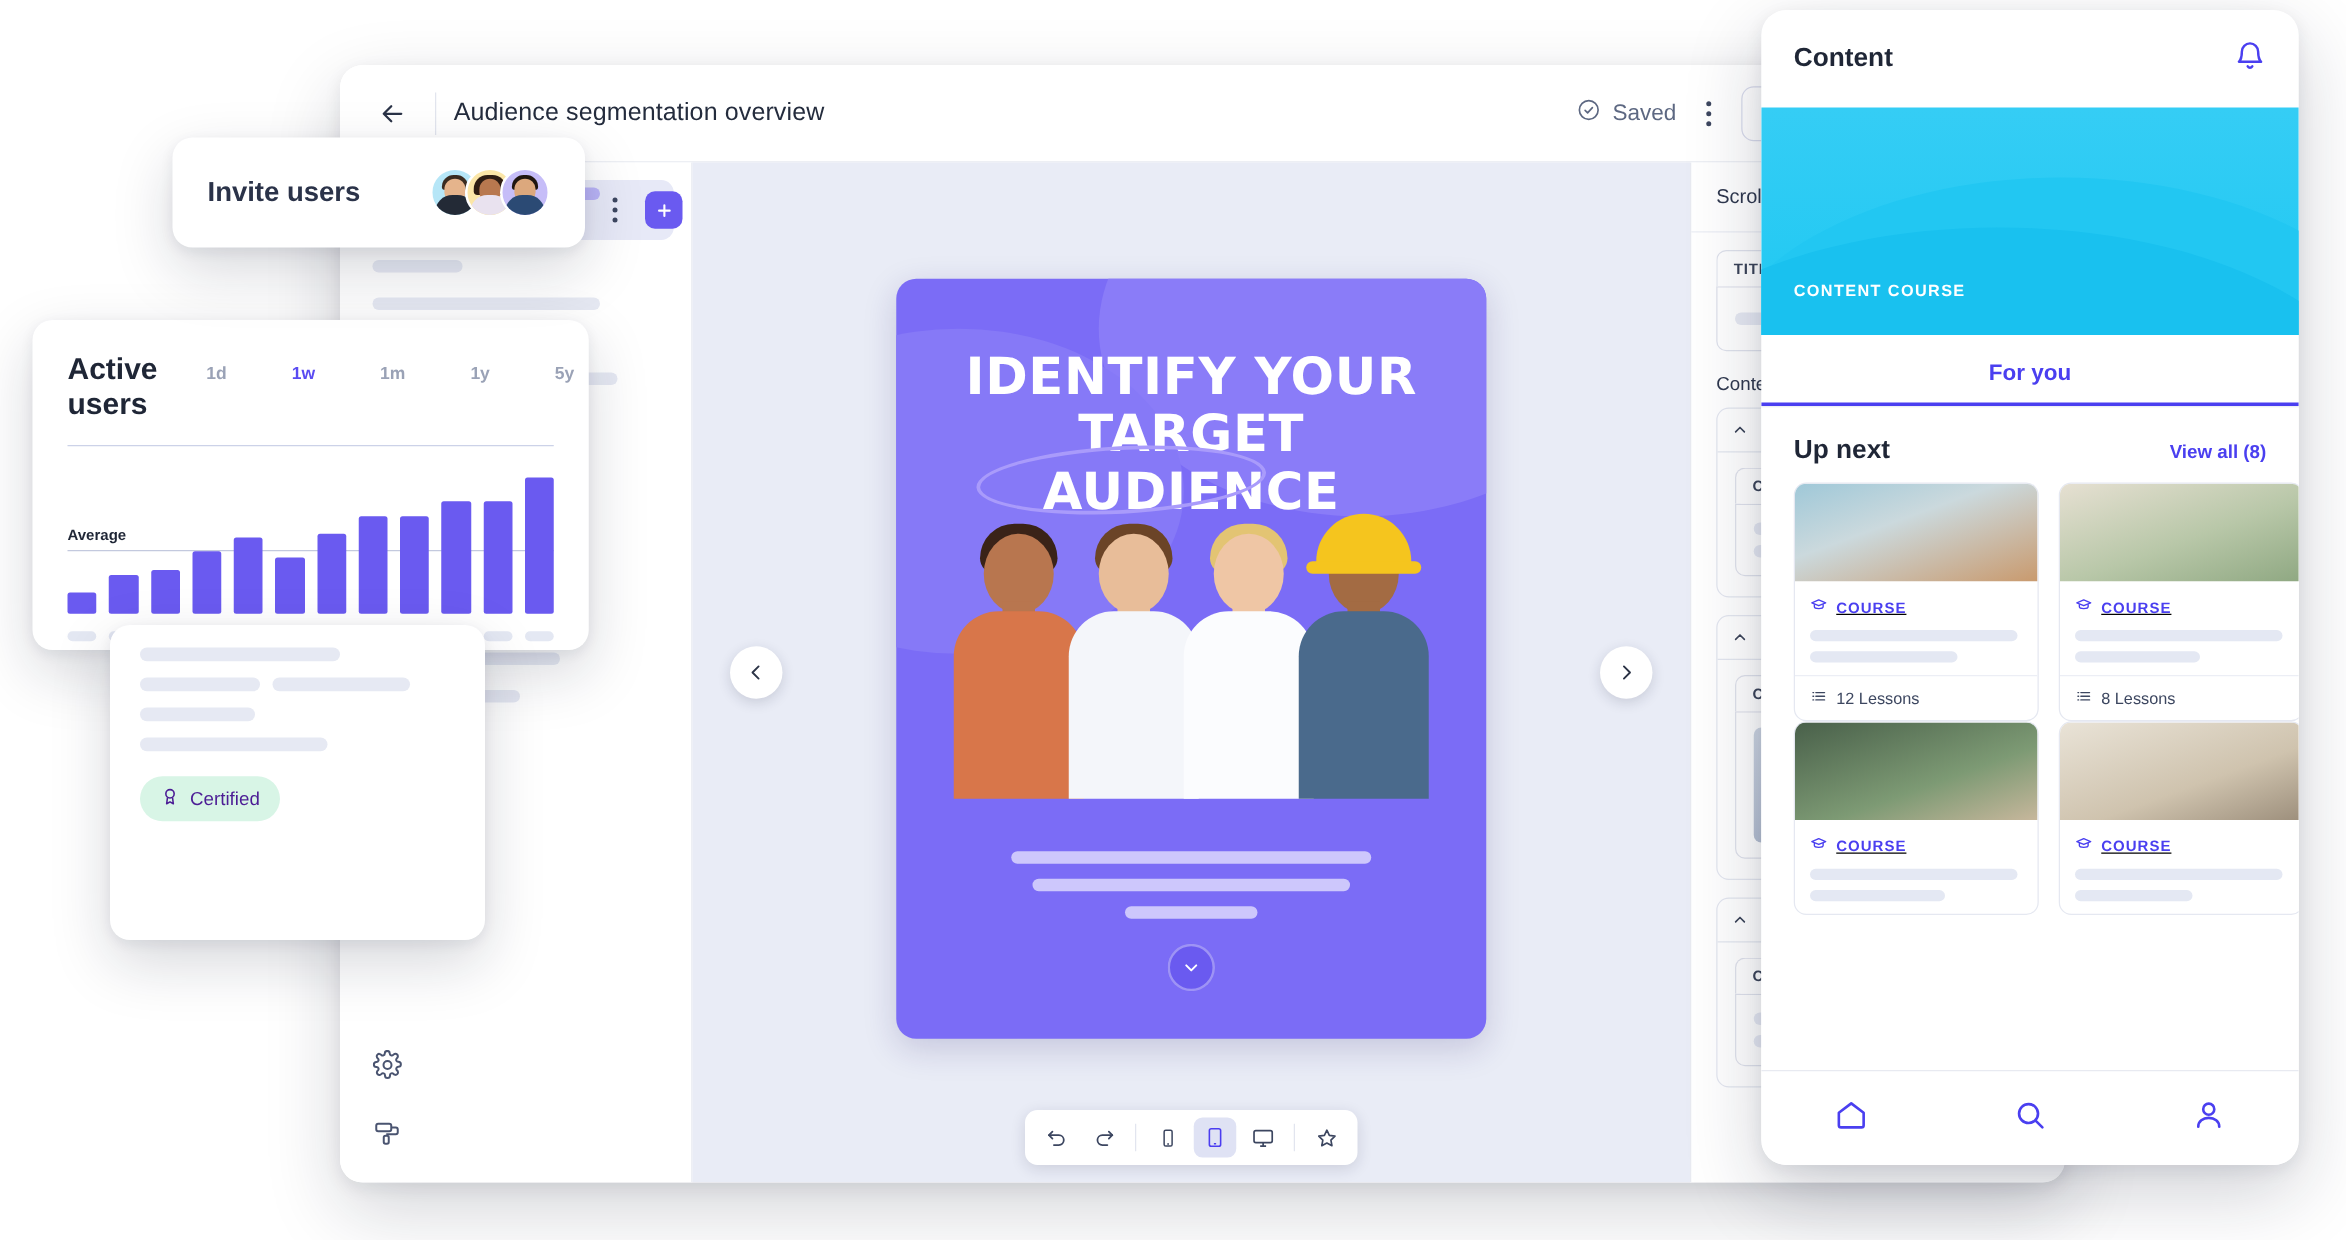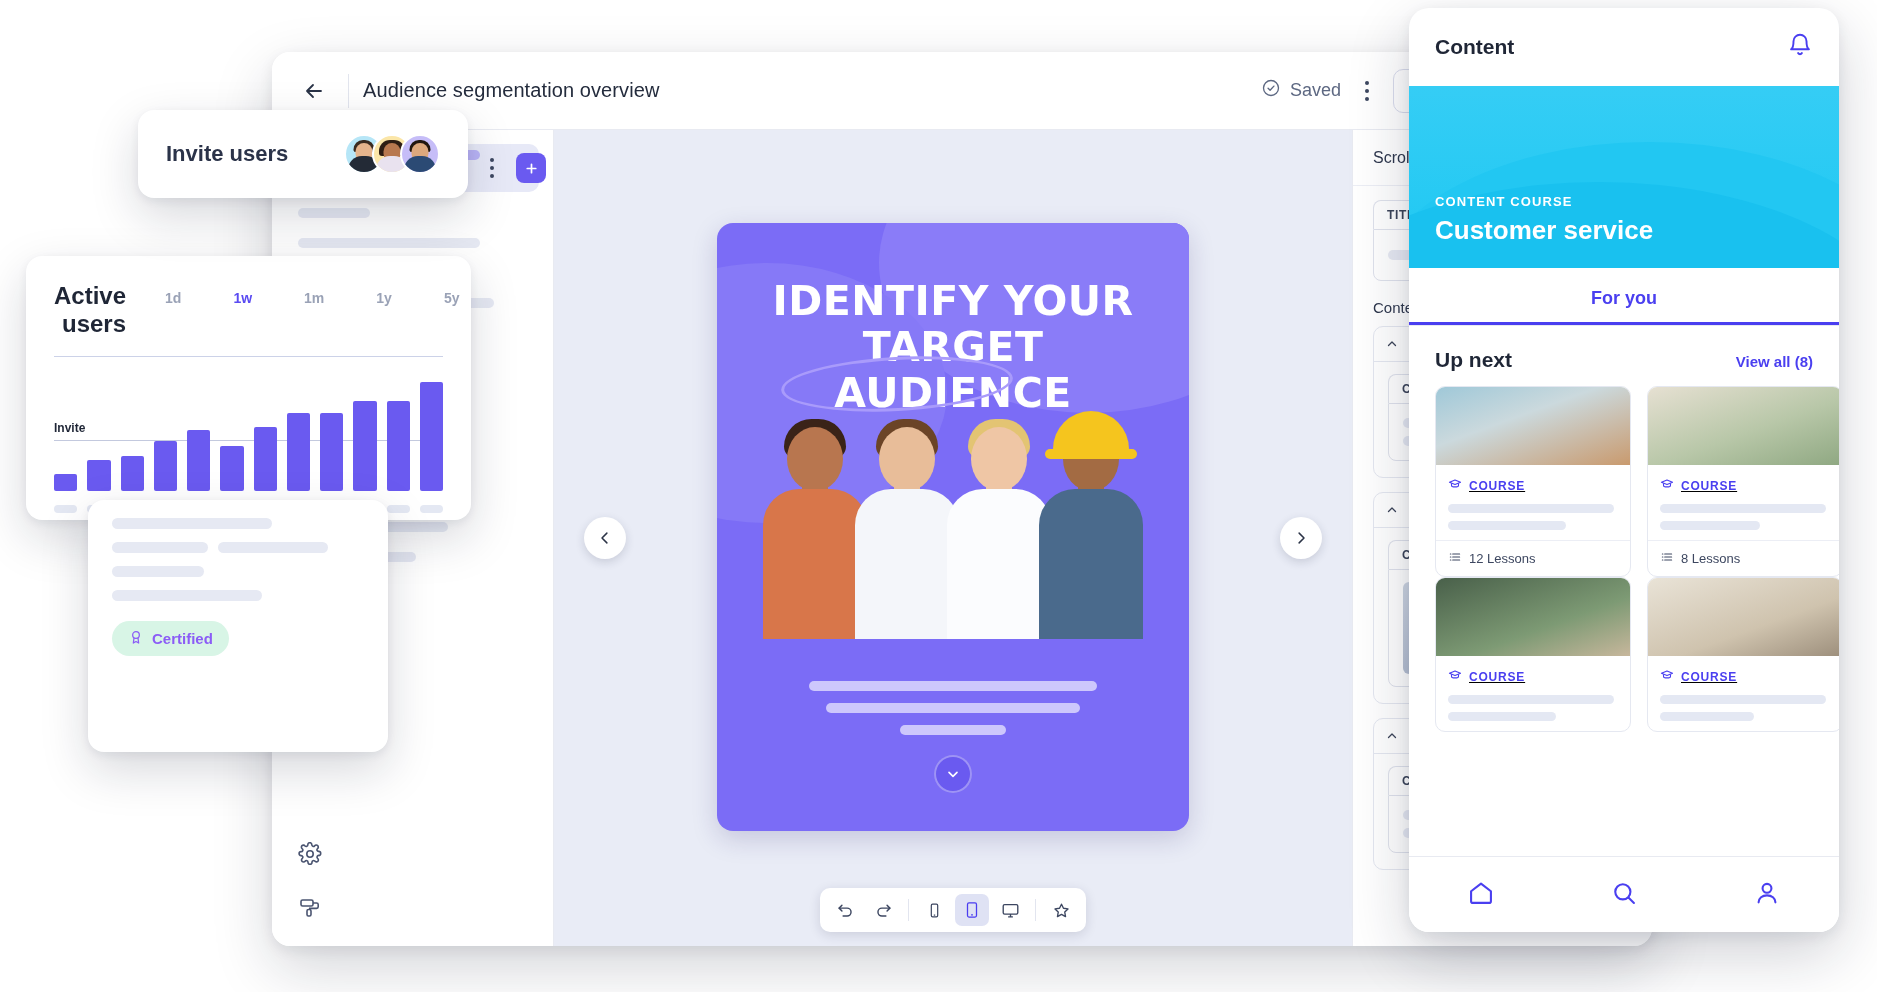--- a/index.html
+++ b/index.html
@@ -163,21 +163,21 @@
   .avatar:first-child { margin-left: 0; }
   .av-face { position:absolute; left:50%; transform:translateX(-50%); top: 7px;
              width: 17px; height: 19px; border-radius: 9px; }
   .av-hair { position:absolute; left:50%; transform:translateX(-50%); top: 4px;
              width: 21px; height: 12px; border-radius: 11px 11px 3px 3px; }
   .av-body { position:absolute; left:50%; transform:translateX(-50%); bottom: 0;
              width: 32px; height: 16px; border-radius: 14px 14px 0 0; }
 
   
   #chart { left: 26px; top: 256px; width: 445px; height: 264px; padding: 26px 28px 18px 28px; z-index: 28; }
-  .ch-top { display:flex; align-items:flex-start;text-align:right; }
+  .ch-top { display:flex; align-items:flex-start; }
   .ch-title { font-size: 24px; font-weight: 700; color:#1f2636; }
   .ch-ranges { margin-left:auto; display:flex; gap: 13px; padding-top: 8px; }
   .ch-range { font-size: 14px; font-weight:700; color:#9aa2b6; cursor:pointer;margin-left:39px; }
   .ch-range.active { color:#5a4bf2; }
   .ch-rule { height:1px; background:#ccd2e8; margin: 18px 0 0 0; }
   .ch-plot { position:relative; height: 152px; margin-top: 6px; }
   .avg-label { position:absolute; left: 0; bottom: 56px; font-size: 12px; font-weight:700; color:#1f2636; }
   .avg-line { position:absolute; left:0; right:0; bottom: 50px; height:1px; background:#c3c9de; }
   .bars { position:absolute; left: 0; right: 0; bottom: 24px; height: 118px;
           display:flex; align-items: flex-end; gap: 10px; }
@@ -188,22 +188,22 @@
   
   #simon { left: 88px; top: 500px; width: 300px; height: 252px; z-index: 32; }
   .sim-head { display:flex; align-items:center; gap: 18px; padding: 22px 22px 0 22px; }
   .sim-av { width: 86px; height: 86px; border-radius: 50%; background:#a9e4f7;
             margin-left: -36px; margin-top: -34px; position: relative; overflow:hidden;
             border: 3px solid #fff; flex:none; }
   .sim-name { font-size: 22px; font-weight: 700; color:#1f2636; }
   .sim-sub { font-size: 17px; color:#6d7governance; }
   .sim-lines { padding: 18px 24px 0 24px; display:flex; flex-direction:column; gap: 13px; }
   .badge { display:inline-flex; align-items:center; gap: 8px; margin: 20px 0 0 24px;
-           background:#d8f5e6; color:#8b5cf6; border-radius: 18px; padding: 8px 16px;
-           font-size: 15px; font-weight: 700; justify-content: flex-end; }
+           background:#d8f5e6; color:#4c1d95; border-radius: 18px; padding: 8px 16px;
+           font-size: 15px; font-weight: 400; justify-content: flex-end; }
 
   
   .phone {
     position:absolute; right: 38px; top: 8px; width: 430px; height: 924px;
     background:#fff; border-radius: 20px; z-index: 40;
     box-shadow: 0 22px 62px rgba(18,24,50,.2), 0 4px 14px rgba(18,24,50,.08);
     overflow: hidden; display:flex; flex-direction:column;
   }
   .ph-top { height: 78px; display:flex; align-items:center; padding: 0 26px; }
   .ph-title { font-size: 21px; font-weight:700; color:#1f2636; }
@@ -579,21 +579,21 @@
       <div class="ch-ranges">
         <span class="ch-range">1d</span>
         <span class="ch-range active">1w</span>
         <span class="ch-range">1m</span>
         <span class="ch-range">1y</span>
         <span class="ch-range">5y</span>
       </div>
     </div>
     <div class="ch-rule"></div>
     <div class="ch-plot">
-      <div class="avg-label" style="bottom: 79.56px;">Invite</div>
+      <div class="avg-label" style="bottom: 79.56px;">Average</div>
       <div class="avg-line" style="bottom: 73.56px;"></div>
       <div class="bars" id="bars">
           <div class="bar" style="height: 14%; background: rgb(106, 90, 240);"></div>
           <div class="bar" style="height: 26%; background: rgb(106, 90, 240);"></div>
           <div class="bar" style="height: 30%; background: rgb(106, 90, 240);"></div>
           <div class="bar" style="height: 42%; background: rgb(106, 90, 240);"></div>
           <div class="bar" style="height: 52%; background: rgb(106, 90, 240);"></div>
           <div class="bar" style="height: 38%; background: rgb(106, 90, 240);"></div>
           <div class="bar" style="height: 54%; background: rgb(106, 90, 240);"></div>
           <div class="bar" style="height: 66%; background: rgb(106, 90, 240);"></div>
@@ -648,21 +648,20 @@
             <path d="M18 8.5a6 6 0 1 0-12 0c0 6-2.2 7.5-2.2 7.5h16.4S18 14.5 18 8.5z"></path>
             <path d="M13.7 19.5a2 2 0 0 1-3.4 0"></path>
           </svg>
       </div>
     </div>
 
     <div class="ph-hero">
       <div class="wave"></div>
       <div class="wave2"></div>
       <div class="hero-kicker">CONTENT COURSE</div>
-      <div class="hero-name">Customer service</div>
     </div>
 
     <div class="ph-tabs">
       <div class="ph-tab active">For you</div>
     </div>
 
     <div class="ph-scroll">
 
       <div class="ph-sec-head">
         <div class="ph-sec-title">Up next</div>

